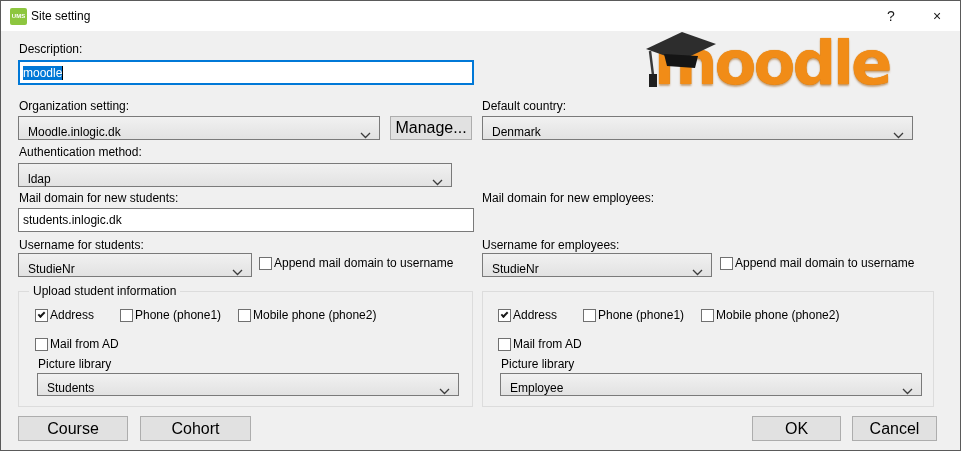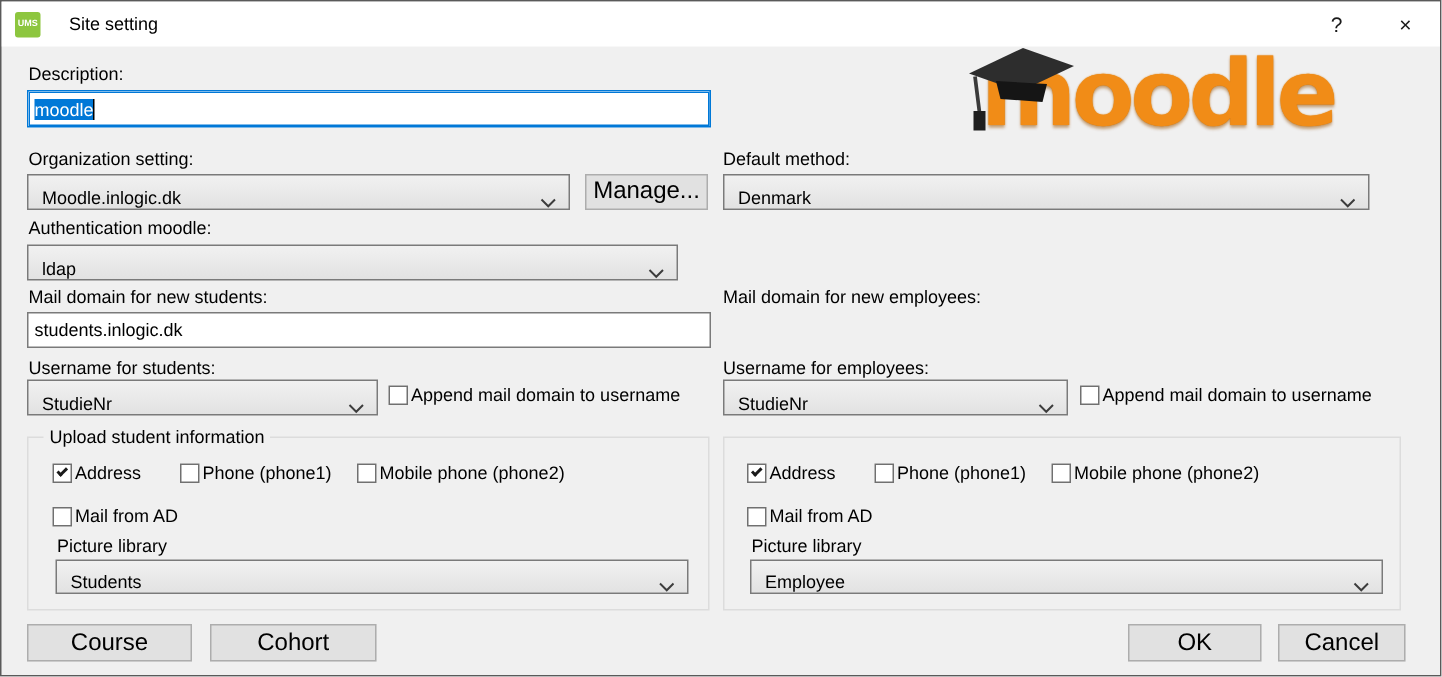--- a/index.html
+++ b/index.html
@@ -7,21 +7,21 @@
   .window{
     position:relative;width:961px;height:451px;
     background:#f0f0f0;border:1px solid #5a5a5a;
     font-family:"Liberation Sans", sans-serif;font-size:12px;color:#000;
     overflow:hidden;
   }
   
   .titlebar{position:absolute;left:0;top:0;right:0;height:30px;background:#ffffff;display:flex;align-items:center;}
   .app-icon{width:17px;height:17px;margin-left:9px;background:#8dc63f;color:#fff;
     font-size:6px;font-weight:bold;display:flex;align-items:center;justify-content:center;border-radius:2px;}
-  .tb-title{margin-left:19px;font-size:12px;}
+  .tb-title{margin-left:4px;font-size:12px;}
   .tb-buttons{margin-left:auto;display:flex;height:100%;}
   .tb-btn{width:46px;height:100%;border:none;background:transparent;font-size:14px;
     font-family:"Liberation Sans",sans-serif;color:#1a1a1a;cursor:default;padding:0;}
   
   .lbl{position:absolute;white-space:nowrap;}
   .textinput{position:absolute;background:#fff;border:1px solid #7a7a7a;display:flex;align-items:center;padding-left:4px;}
   .textinput.focused{border:1px solid #0078d7;box-shadow:inset 0 0 0 1px #0078d7;}
   .sel{background:#0078d7;color:#fff;}
   .caret{display:inline-block;width:1px;height:14px;background:#000;margin-left:0px;}
   .combo{position:absolute;background:linear-gradient(180deg,#f1f1f1,#e2e2e2);
@@ -76,31 +76,31 @@
   <div class="combo" style="left:17px;top:115px;width:362px;height:24px">
     <span>Moodle.inlogic.dk</span>
     <span class="combo-arrow">
       <svg width="11" height="7" viewBox="0 0 11 7">
           <path d="M1 1 L5.5 5.5 L10 1" fill="none" stroke="#3c3c3c" stroke-width="1.3"></path>
         </svg>
     </span>
   </div>
   <button class="btn" style="left:389px;top:115px;width:82px;height:24px">Manage...</button>
 
-  <span class="lbl" style="left:481px;top:98px">Default method:</span>
+  <span class="lbl" style="left:481px;top:98px">Default country:</span>
   <div class="combo" style="left:481px;top:115px;width:431px;height:24px">
     <span>Denmark</span>
     <span class="combo-arrow">
       <svg width="11" height="7" viewBox="0 0 11 7">
           <path d="M1 1 L5.5 5.5 L10 1" fill="none" stroke="#3c3c3c" stroke-width="1.3"></path>
         </svg>
     </span>
   </div>
 
-  <span class="lbl" style="left:18px;top:144px">Authentication moodle:</span>
+  <span class="lbl" style="left:18px;top:144px">Authentication method:</span>
   <div class="combo" style="left:17px;top:162px;width:434px;height:24px">
     <span>ldap</span>
     <span class="combo-arrow">
       <svg width="11" height="7" viewBox="0 0 11 7">
           <path d="M1 1 L5.5 5.5 L10 1" fill="none" stroke="#3c3c3c" stroke-width="1.3"></path>
         </svg>
     </span>
   </div>
 
   <span class="lbl" style="left:18px;top:190px">Mail domain for new students:</span>

